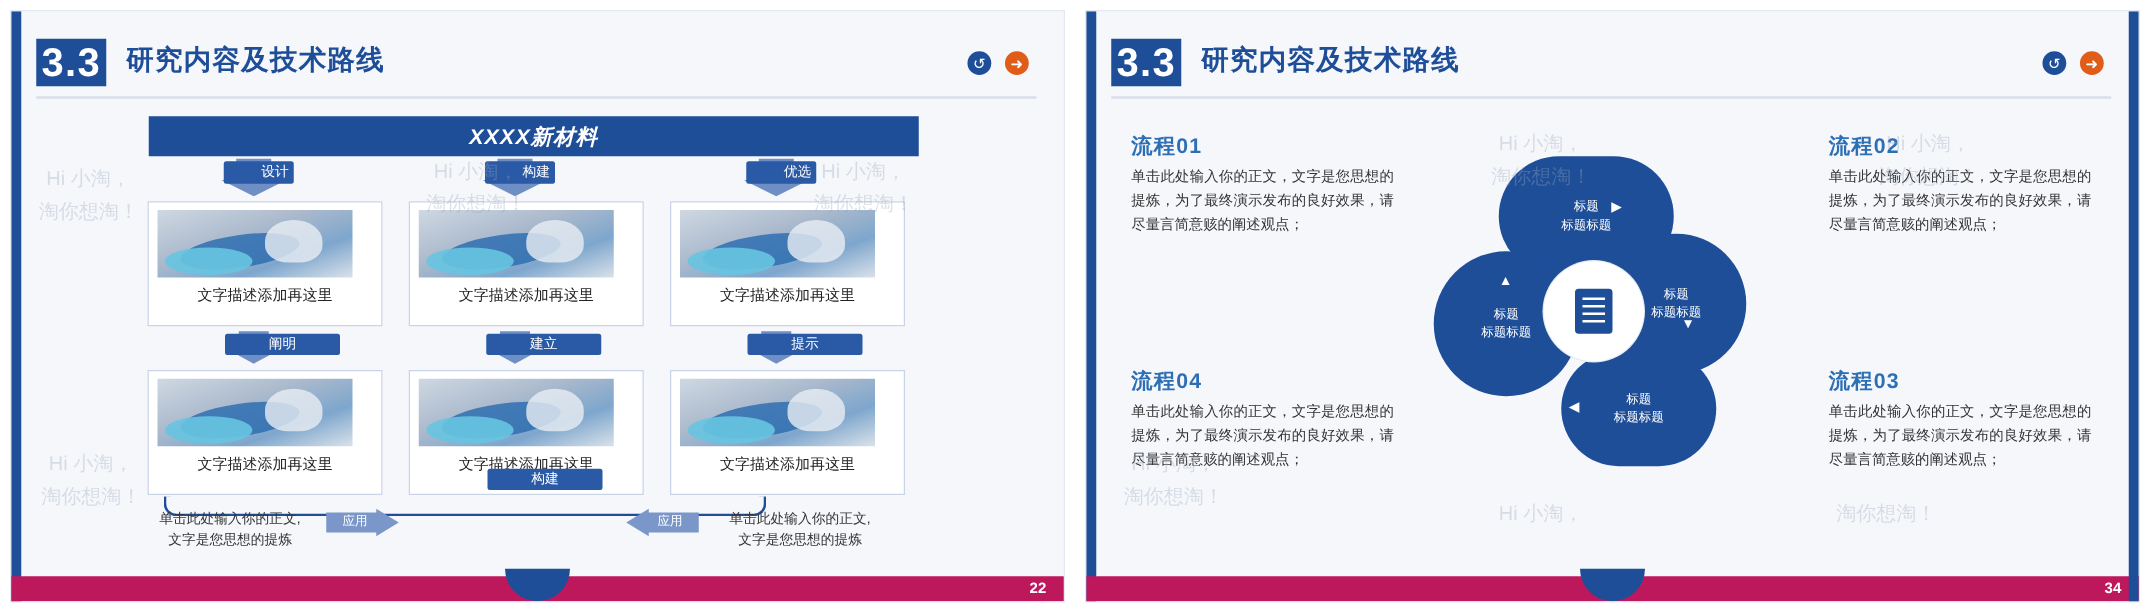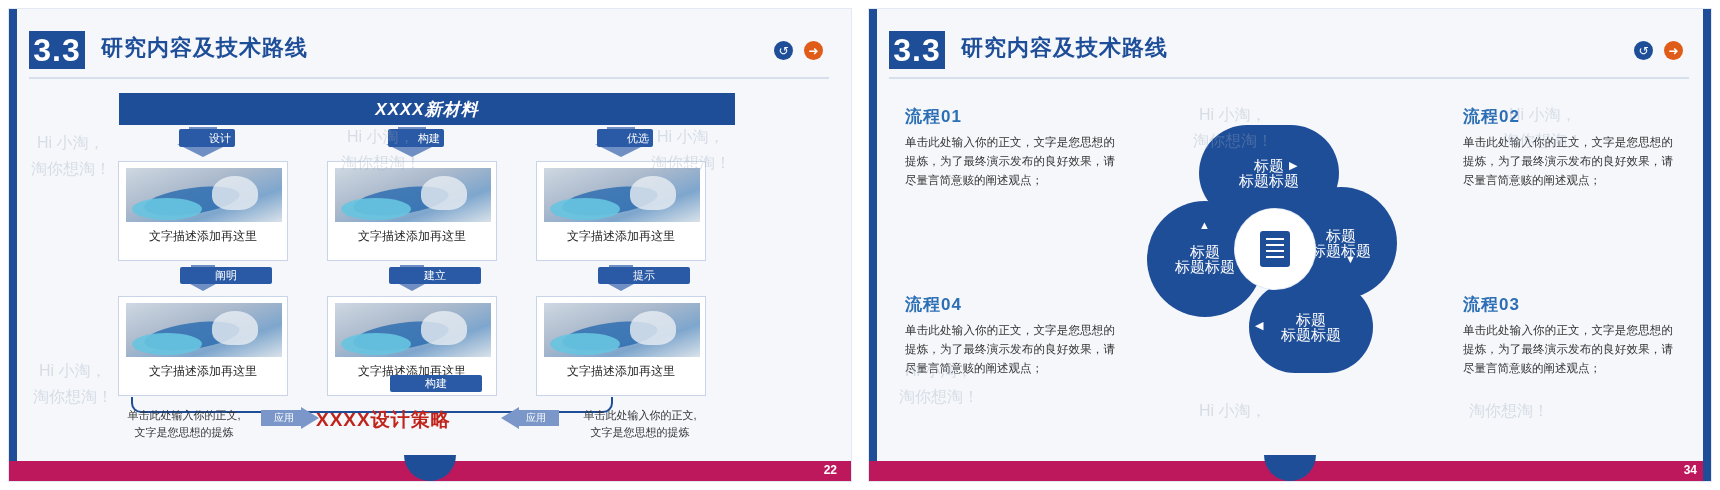--- a/index.html
+++ b/index.html
@@ -23,21 +23,21 @@
   .footer-bar .pg{position:absolute;right:16px;top:2px;color:#ffffff;font-size:12px;}
   .footer-tab{position:absolute;left:50%;bottom:0px;transform:translateX(-50%);width:52px;height:26px;background:#1f4e99;border-radius:0 0 26px 26px;}
 
   
   .banner{position:absolute;left:110px;top:84px;width:616px;height:32px;background:#1f4e99;display:flex;align-items:center;justify-content:center;color:#ffffff;font-size:17px;font-weight:bold;letter-spacing:1px;font-style:italic;}
   .banner:after{content:"";position:absolute;left:0;top:32px;width:0;height:0;}
   .arrow-down{position:absolute;width:52px;height:30px;}
   .arrow-down .shaft{position:absolute;left:12px;top:0;width:28px;height:18px;background:#6f8fc4;}
   .arrow-down .tip{position:absolute;left:0;top:17px;width:0;height:0;border-left:26px solid transparent;border-right:26px solid transparent;border-top:13px solid #6f8fc4;}
   .pill{position:absolute;height:18px;line-height:18px;background:#2a5aa5;color:#fff;font-size:11px;text-align:right;border-radius:2px;padding:0 4px;}
-  .card{position:absolute;width:170px;height:100px;background:#ffffff;border:1px solid #c9d4e8;box-sizing:border-box;}
+  .card{position:absolute;width:188px;height:100px;background:#ffffff;border:1px solid #c9d4e8;box-sizing:border-box;}
   .card .thumb{position:absolute;left:7px;top:6px;width:156px;height:54px;background:linear-gradient(160deg,#cfd8e2 0%,#aab9cc 40%,#7ea6cd 70%,#d9e2ea 100%);overflow:hidden;}
   .card .thumb .blob1{position:absolute;left:18px;top:20px;width:96px;height:26px;border-radius:50%;background:#2f6fb0;opacity:.85;transform:rotate(-8deg);}
   .card .thumb .blob2{position:absolute;left:6px;top:30px;width:70px;height:22px;border-radius:50%;background:#67c4e0;opacity:.9;}
   .card .thumb .blob3{position:absolute;left:86px;top:8px;width:46px;height:34px;border-radius:50% 50% 40% 40%;background:#e8edf2;opacity:.8;}
   .card .cap{position:absolute;left:0;top:66px;width:100%;text-align:center;font-size:12px;color:#222;}
   .arrow-small{position:absolute;width:44px;height:26px;}
   .arrow-small .shaft{position:absolute;left:10px;top:0;width:24px;height:15px;background:#6f8fc4;}
   .arrow-small .tip{position:absolute;left:0;top:14px;width:0;height:0;border-left:22px solid transparent;border-right:22px solid transparent;border-top:12px solid #6f8fc4;}
   .stage-label{position:absolute;height:17px;line-height:17px;background:#2a5aa5;color:#fff;font-size:11px;text-align:center;border-radius:2px;padding:0 23px;}
   .brace{position:absolute;border:2px solid #1f4e99;border-top:none;}
@@ -49,21 +49,21 @@
   .arr-right .lbl{position:absolute;left:2px;top:4px;width:42px;text-align:center;font-size:10px;color:#fff;line-height:14px;}
   .arr-left{position:absolute;width:58px;height:22px;}
   .arr-left .shaft{position:absolute;right:0;top:3px;width:42px;height:16px;background:#7b97c9;}
   .arr-left .tip{position:absolute;right:40px;top:0;width:0;height:0;border-top:11px solid transparent;border-bottom:11px solid transparent;border-right:18px solid #7b97c9;}
   .arr-left .lbl{position:absolute;right:2px;top:4px;width:42px;text-align:center;font-size:10px;color:#fff;line-height:14px;}
 
   
   .flow-title{position:absolute;font-size:17px;font-weight:bold;color:#2d6fb5;letter-spacing:1px;}
   .flow-body{position:absolute;font-size:11.5px;color:#333;line-height:19px;width:210px;text-align:justify;}
   .circle-wrap{position:absolute;left:268px;top:108px;width:300px;height:260px;}
-  .petal{position:absolute;border-radius:50%;background:#1f4e99;color:#fff;display:flex;align-items:center;justify-content:center;text-align:center;font-size:15px;line-height:15px;}
+  .petal{position:absolute;border-radius:50%;background:#1f4e99;color:#fff;display:flex;align-items:center;justify-content:center;text-align:center;font-size:10px;line-height:15px;}
   .center-circle{position:absolute;left:98px;top:92px;width:74px;height:74px;border-radius:50%;background:#ffffff;border:3px solid #ffffff;display:flex;align-items:center;justify-content:center;box-shadow:0 0 0 1px #e5ebf5;}
   .doc-ic{width:30px;height:36px;background:#1f4e99;border-radius:3px;position:relative;}
   .doc-ic:before{content:"";position:absolute;left:6px;top:7px;width:18px;height:2px;background:#fff;box-shadow:0 6px 0 #fff,0 12px 0 #fff,0 18px 0 #fff;}
   .wm{position:absolute;color:#9aa7bb;opacity:.33;font-size:16px;white-space:nowrap;pointer-events:none;}
 </style>
 </head>
 <body>
 
 <div class="stage">
 
@@ -157,21 +157,20 @@
             <div class="blob1"></div>
             <div class="blob2"></div>
             <div class="blob3"></div>
           </div>
         <div class="cap">文字描述添加再这里</div>
       </div>
 
       <div class="brace" style="left:122px;top:388px;width:478px;height:14px;border-radius:0 0 10px 10px;"></div>
       <div class="stage-label" style="left:381px;top:366px;width:46px;">构建</div>
 
-      <div class="big-red" style="left:307px;top:398px;">XXXX设计策略</div>
 
       <div class="side-text" style="left:100px;top:398px;white-space:pre-line;">单击此处输入你的正文,
 文字是您思想的提炼</div>
       <div class="side-text" style="left:556px;top:398px;white-space:pre-line;">单击此处输入你的正文,
 文字是您思想的提炼</div>
 
       <div class="arr-right" style="left:252px;top:398px;">
         <div class="shaft"></div>
           <div class="tip"></div>
         <div class="lbl">应用</div>

